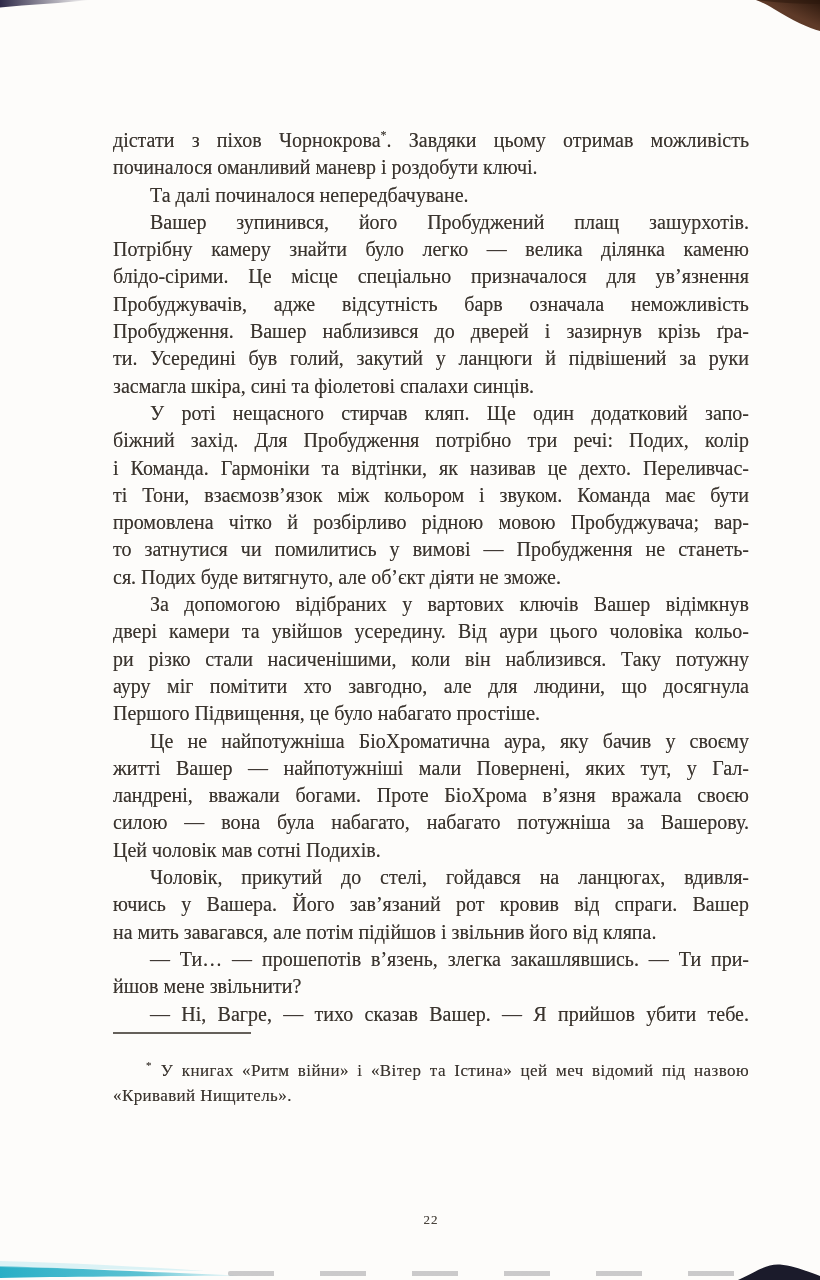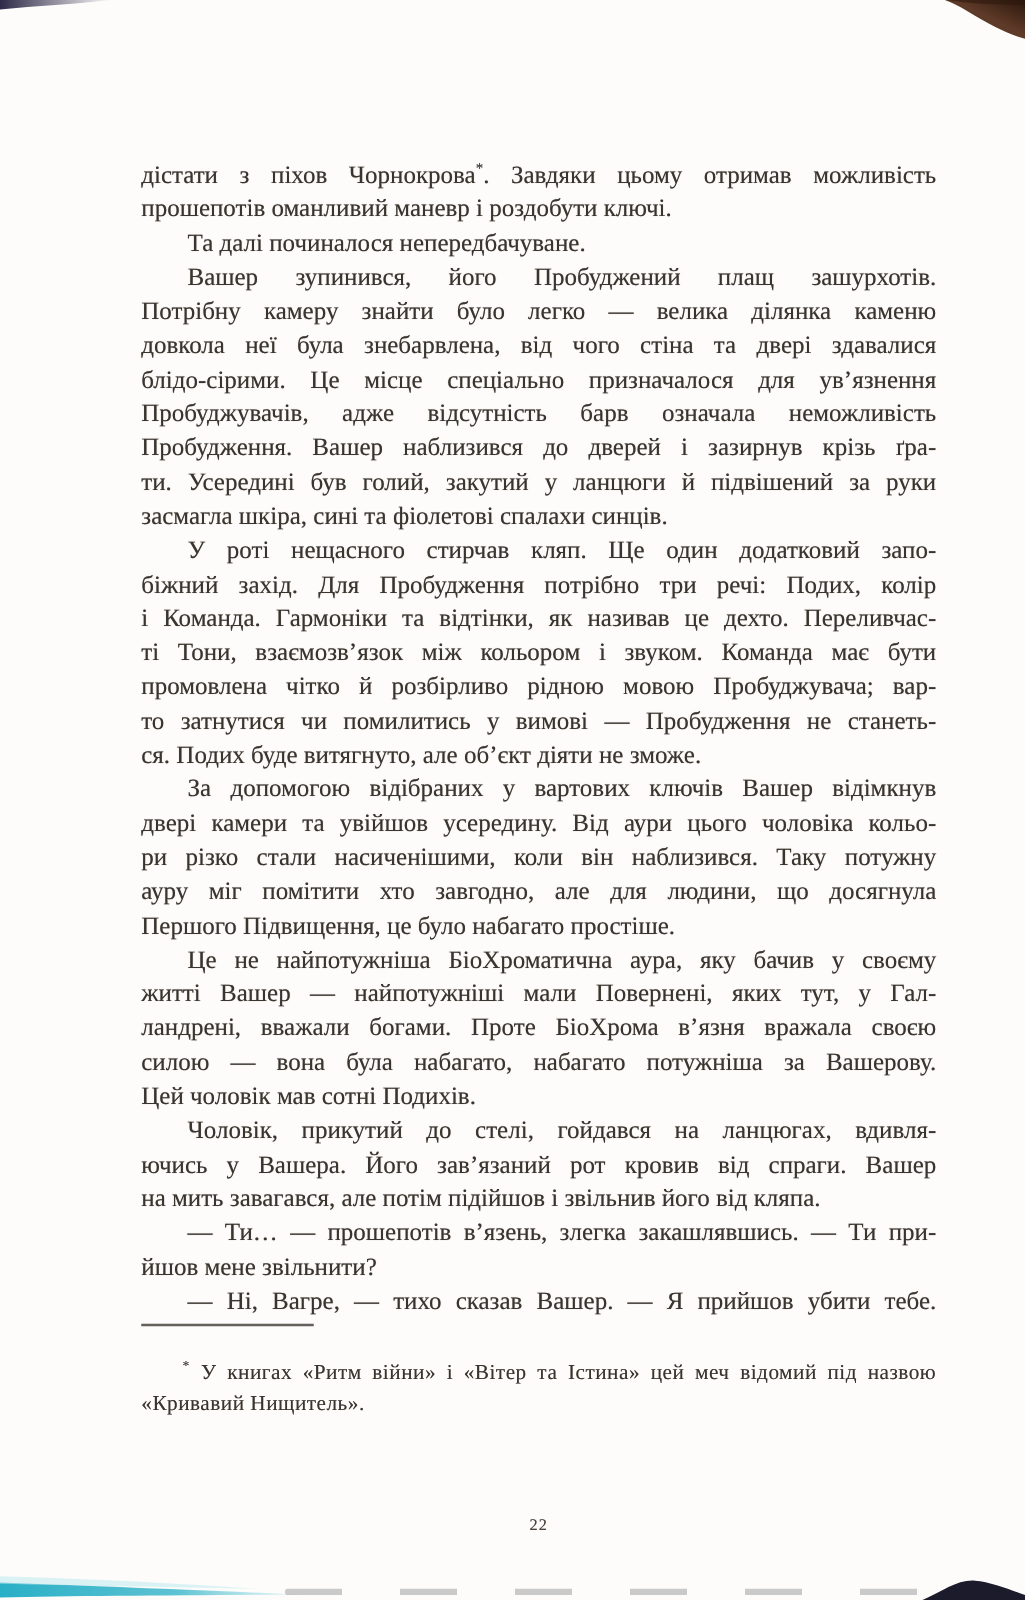--- a/index.html
+++ b/index.html
@@ -99,29 +99,28 @@
   <div class="page-edges-shadow"></div>
 
   <svg id="cover-br" class="corner-svg" width="90" height="26" viewBox="0 0 90 26" aria-hidden="true">
     <path d="M8,26 C24,19 36,9.5 50,10.5 C63,11.5 79,18 90,22 L90,26 Z" fill="var(--cover-navy)"></path>
   </svg>
 
   <div class="body-text">
     <div id="paragraphs">
         <div class="para">
           <div class="line">дістати з піхов Чорнокрова<sup>*</sup>. Завдяки цьому отримав можливість</div>
-          <div class="line last">прошепотів оманливий маневр і роздобути ключі.</div>
+          <div class="line last">починалося оманливий маневр і роздобути ключі.</div>
         </div>
         <div class="para">
           <div class="line last indent">Та далі починалося непередбачуване.</div>
         </div>
         <div class="para">
           <div class="line indent">Вашер зупинився, його Пробуджений плащ зашурхотів.</div>
           <div class="line">Потрібну камеру знайти було легко — велика ділянка каменю</div>
-          <div class="line">довкола неї була знебарвлена, від чого стіна та двері здавалися</div>
           <div class="line">блідо-сірими. Це місце спеціально призначалося для ув’язнення</div>
           <div class="line">Пробуджувачів, адже відсутність барв означала неможливість</div>
           <div class="line">Пробудження. Вашер наблизився до дверей і зазирнув крізь ґра-</div>
           <div class="line">ти. Усередині був голий, закутий у ланцюги й підвішений за руки</div>
           <div class="line last">засмагла шкіра, сині та фіолетові спалахи синців.</div>
         </div>
         <div class="para">
           <div class="line indent">У роті нещасного стирчав кляп. Ще один додатковий запо-</div>
           <div class="line">біжний захід. Для Пробудження потрібно три речі: Подих, колір</div>
           <div class="line">і Команда. Гармоніки та відтінки, як називав це дехто. Переливчас-</div>

